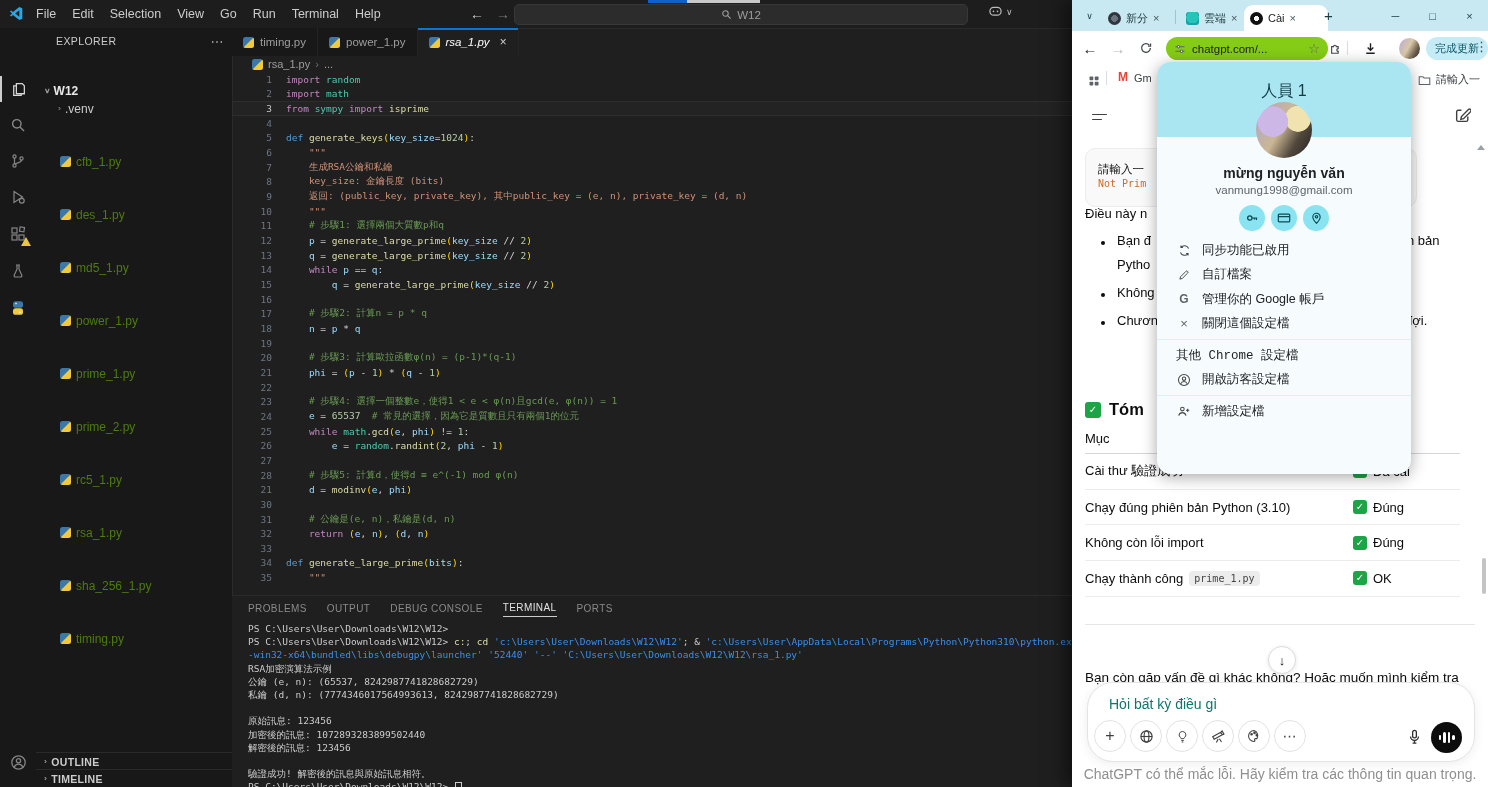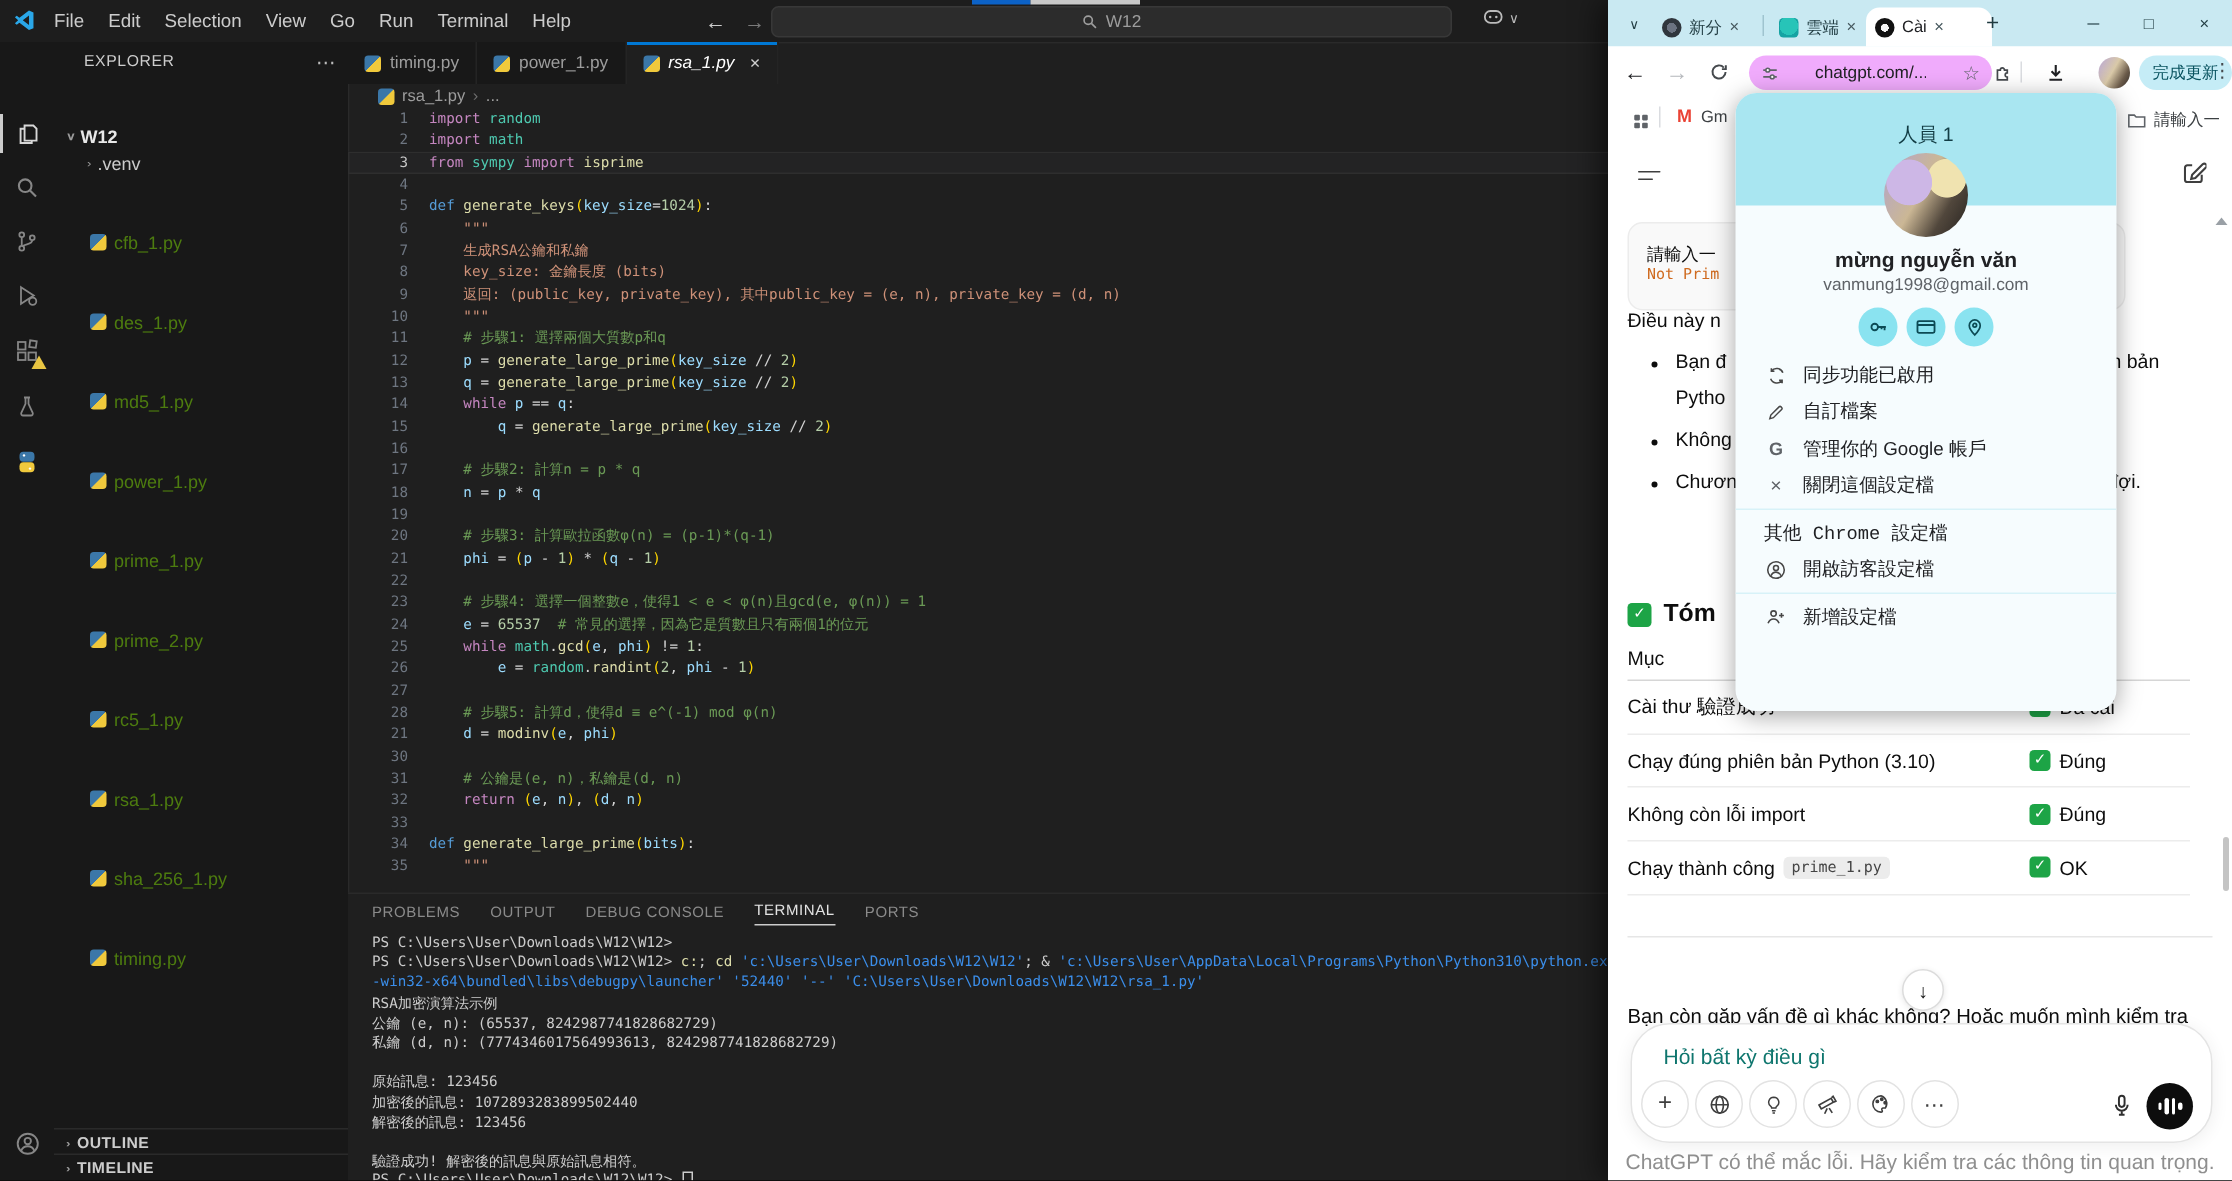--- a/index.html
+++ b/index.html
@@ -74,21 +74,21 @@
   .tab-sep{position:absolute;top:10px;width:1px;height:14px;background:#9fc4cf;}
   .favdot{width:13px;height:13px;border-radius:50%;flex:0 0 auto;}
   .fav1{background:radial-gradient(circle at 50% 50%, #6b7280 0 35%, #30363d 36% 100%);}
   .fav2{background:radial-gradient(circle at 50% 40%, #27c4b8 0 60%, #15a3a3 61% 100%);border-radius:3px;}
   .fav3{background:radial-gradient(circle at 50% 50%, #f5f5f5 0 28%, #111 29% 100%);}
   #cr-controls{position:absolute;right:0;top:0;height:31px;display:flex;align-items:center;gap:0;}
   .wbtn{width:37px;height:31px;display:flex;align-items:center;justify-content:center;color:#1f3a40;font-size:11px;}
 
   #cr-toolbar{position:absolute;left:0;top:31px;right:0;height:35px;background:#ffffff;}
   .tb-ic{position:absolute;top:7px;width:20px;height:20px;display:flex;align-items:center;justify-content:center;color:#45494d;}
-  #cr-omni{position:absolute;left:94px;top:6px;width:146px;height:23px;background:#f0abfc;border-radius:12px;display:flex;align-items:center;padding:0 8px;gap:24px;color:#5f6368;}
+  #cr-omni{position:absolute;left:94px;top:6px;width:146px;height:23px;background:#84cc16;border-radius:12px;display:flex;align-items:center;padding:0 8px;gap:6px;color:#5f6368;}
   #cr-omni .url{font-size:11.5px;color:#202124;flex:1;white-space:nowrap;overflow:hidden;}
   #cr-avatar{position:absolute;left:327px;top:7px;width:21px;height:21px;border-radius:50%;background:linear-gradient(120deg,#b9a7d8 0%,#d9c9a8 45%,#6b5b4a 75%,#2f2a26 100%);}
   #cr-update{position:absolute;left:354px;top:6px;height:23px;padding:0 9px;background:#C5ECF6;border-radius:12px;display:flex;align-items:center;font-size:11px;color:#07515e;}
   #cr-kebab{position:absolute;left:403px;top:8px;font-size:13px;color:#45494d;}
 
   #cr-bookmarks{position:absolute;left:0;top:66px;right:0;height:24px;background:#fff;border-bottom:1px solid #e8eaed;}
   .bm-sep{position:absolute;left:34px;top:5px;width:1px;height:14px;background:#dadce0;}
   #bm-gmail-m{position:absolute;left:46px;top:4px;font-size:12px;font-weight:bold;color:#EA4335;font-family:"Liberation Sans",sans-serif;}
   #bm-gmail-t{position:absolute;left:62px;top:6px;font-size:11px;color:#3c4043;}
   #bm-all{position:absolute;right:8px;top:6px;display:flex;gap:5px;align-items:center;font-size:11px;color:#3c4043;}
@@ -125,21 +125,21 @@
   .c-btn{width:30px;height:30px;border-radius:50%;border:1px solid #e3e3e3;display:flex;align-items:center;justify-content:center;color:#3f3f3f;font-size:14px;background:#fff;}
   #gpt-mic{position:absolute;right:52px;bottom:16px;color:#2f2f2f;}
   #gpt-voice{position:absolute;right:12px;bottom:8px;width:31px;height:31px;border-radius:50%;background:#0d0d0d;display:flex;align-items:center;justify-content:center;gap:2px;}
   #gpt-voice i{display:block;width:2.5px;background:#fff;border-radius:2px;}
   #gpt-footer{position:absolute;left:0;right:0;top:676px;text-align:center;font-size:14px;color:#8f8f8f;}
   #gpt-scrollbar{position:absolute;right:2px;top:468px;width:4px;height:36px;background:#c4c4c4;border-radius:2px;}
 
   
   #cr-popup{position:absolute;left:85px;top:62px;width:254px;height:412px;background:#F6FCFE;border-radius:14px;box-shadow:0 3px 16px rgba(0,0,0,.35);z-index:60;overflow:hidden;}
   #pp-header{position:absolute;left:0;top:0;right:0;height:75px;background:#A9E6F1;}
-  #pp-title{position:absolute;left:0;right:0;top:19px;text-align:center;font-size:13px;color:#123c44;}
+  #pp-title{position:absolute;left:0;right:0;top:19px;text-align:center;font-size:16px;color:#123c44;}
   #pp-avatar{position:absolute;left:99px;top:40px;width:56px;height:56px;border-radius:50%;background:radial-gradient(circle at 30% 35%,#cdb7e6 0 28%,transparent 29%),radial-gradient(circle at 75% 30%,#f0e3b0 0 22%,transparent 23%),linear-gradient(120deg,#b1a3cf 0%,#cbb795 45%,#51473c 72%,#26221f 100%);}
   #pp-name{position:absolute;left:0;right:0;top:103px;text-align:center;font-size:14px;font-weight:bold;color:#202124;}
   #pp-email{position:absolute;left:0;right:0;top:122px;text-align:center;font-size:11.5px;color:#5f6368;}
   #pp-quick{position:absolute;left:0;right:0;top:132px;margin-top:11px;display:flex;justify-content:center;gap:6px;}
   .pp-qbtn{width:26px;height:26px;border-radius:50%;background:#8AE3F0;display:flex;align-items:center;justify-content:center;color:#0c4a54;}
   #pp-menu{position:absolute;left:0;right:0;top:176px;}
   .pp-item{height:24.5px;display:flex;align-items:center;padding-left:19px;font-size:12.5px;color:#202124;}
   .pp-item .pi{width:16px;display:flex;justify-content:center;color:#474747;margin-right:10px;font-size:12px;}
   .pp-sect{height:24.5px;display:flex;align-items:center;padding-left:19px;font-size:12.5px;color:#202124;font-family:Liberation Mono, monospace;}
   .pp-div{height:1px;background:#D7F2F8;margin:3px 0;}

